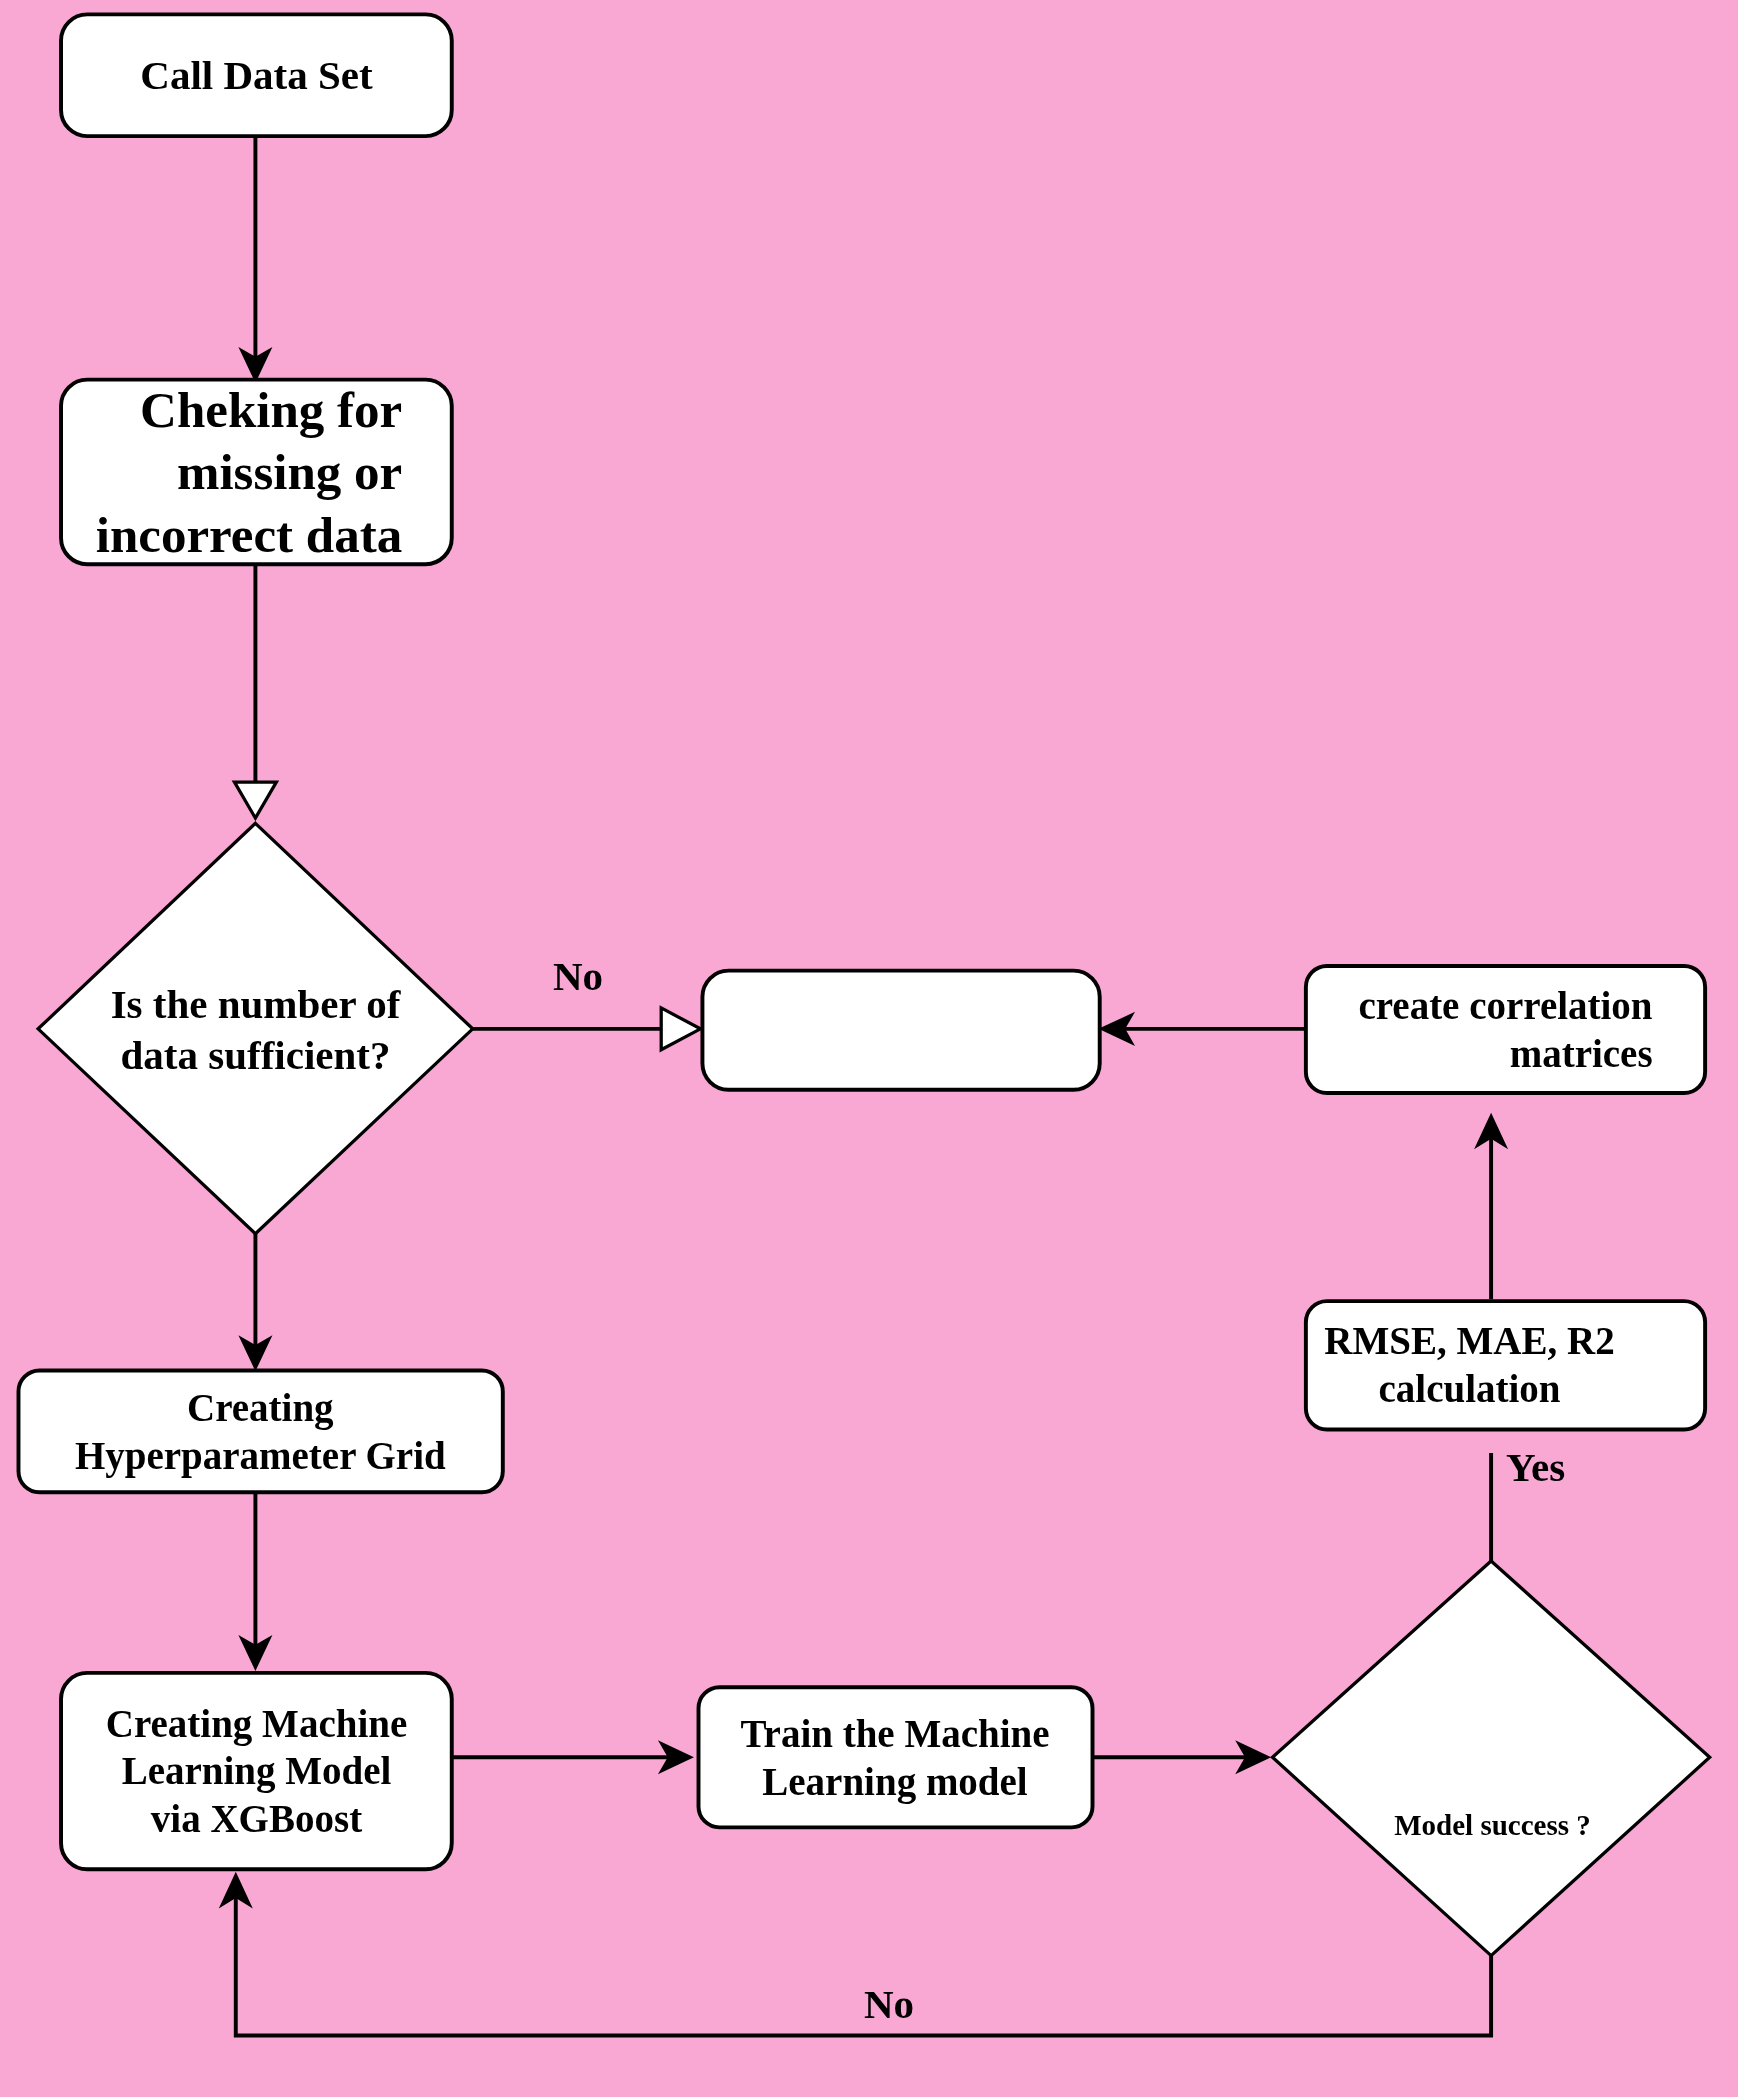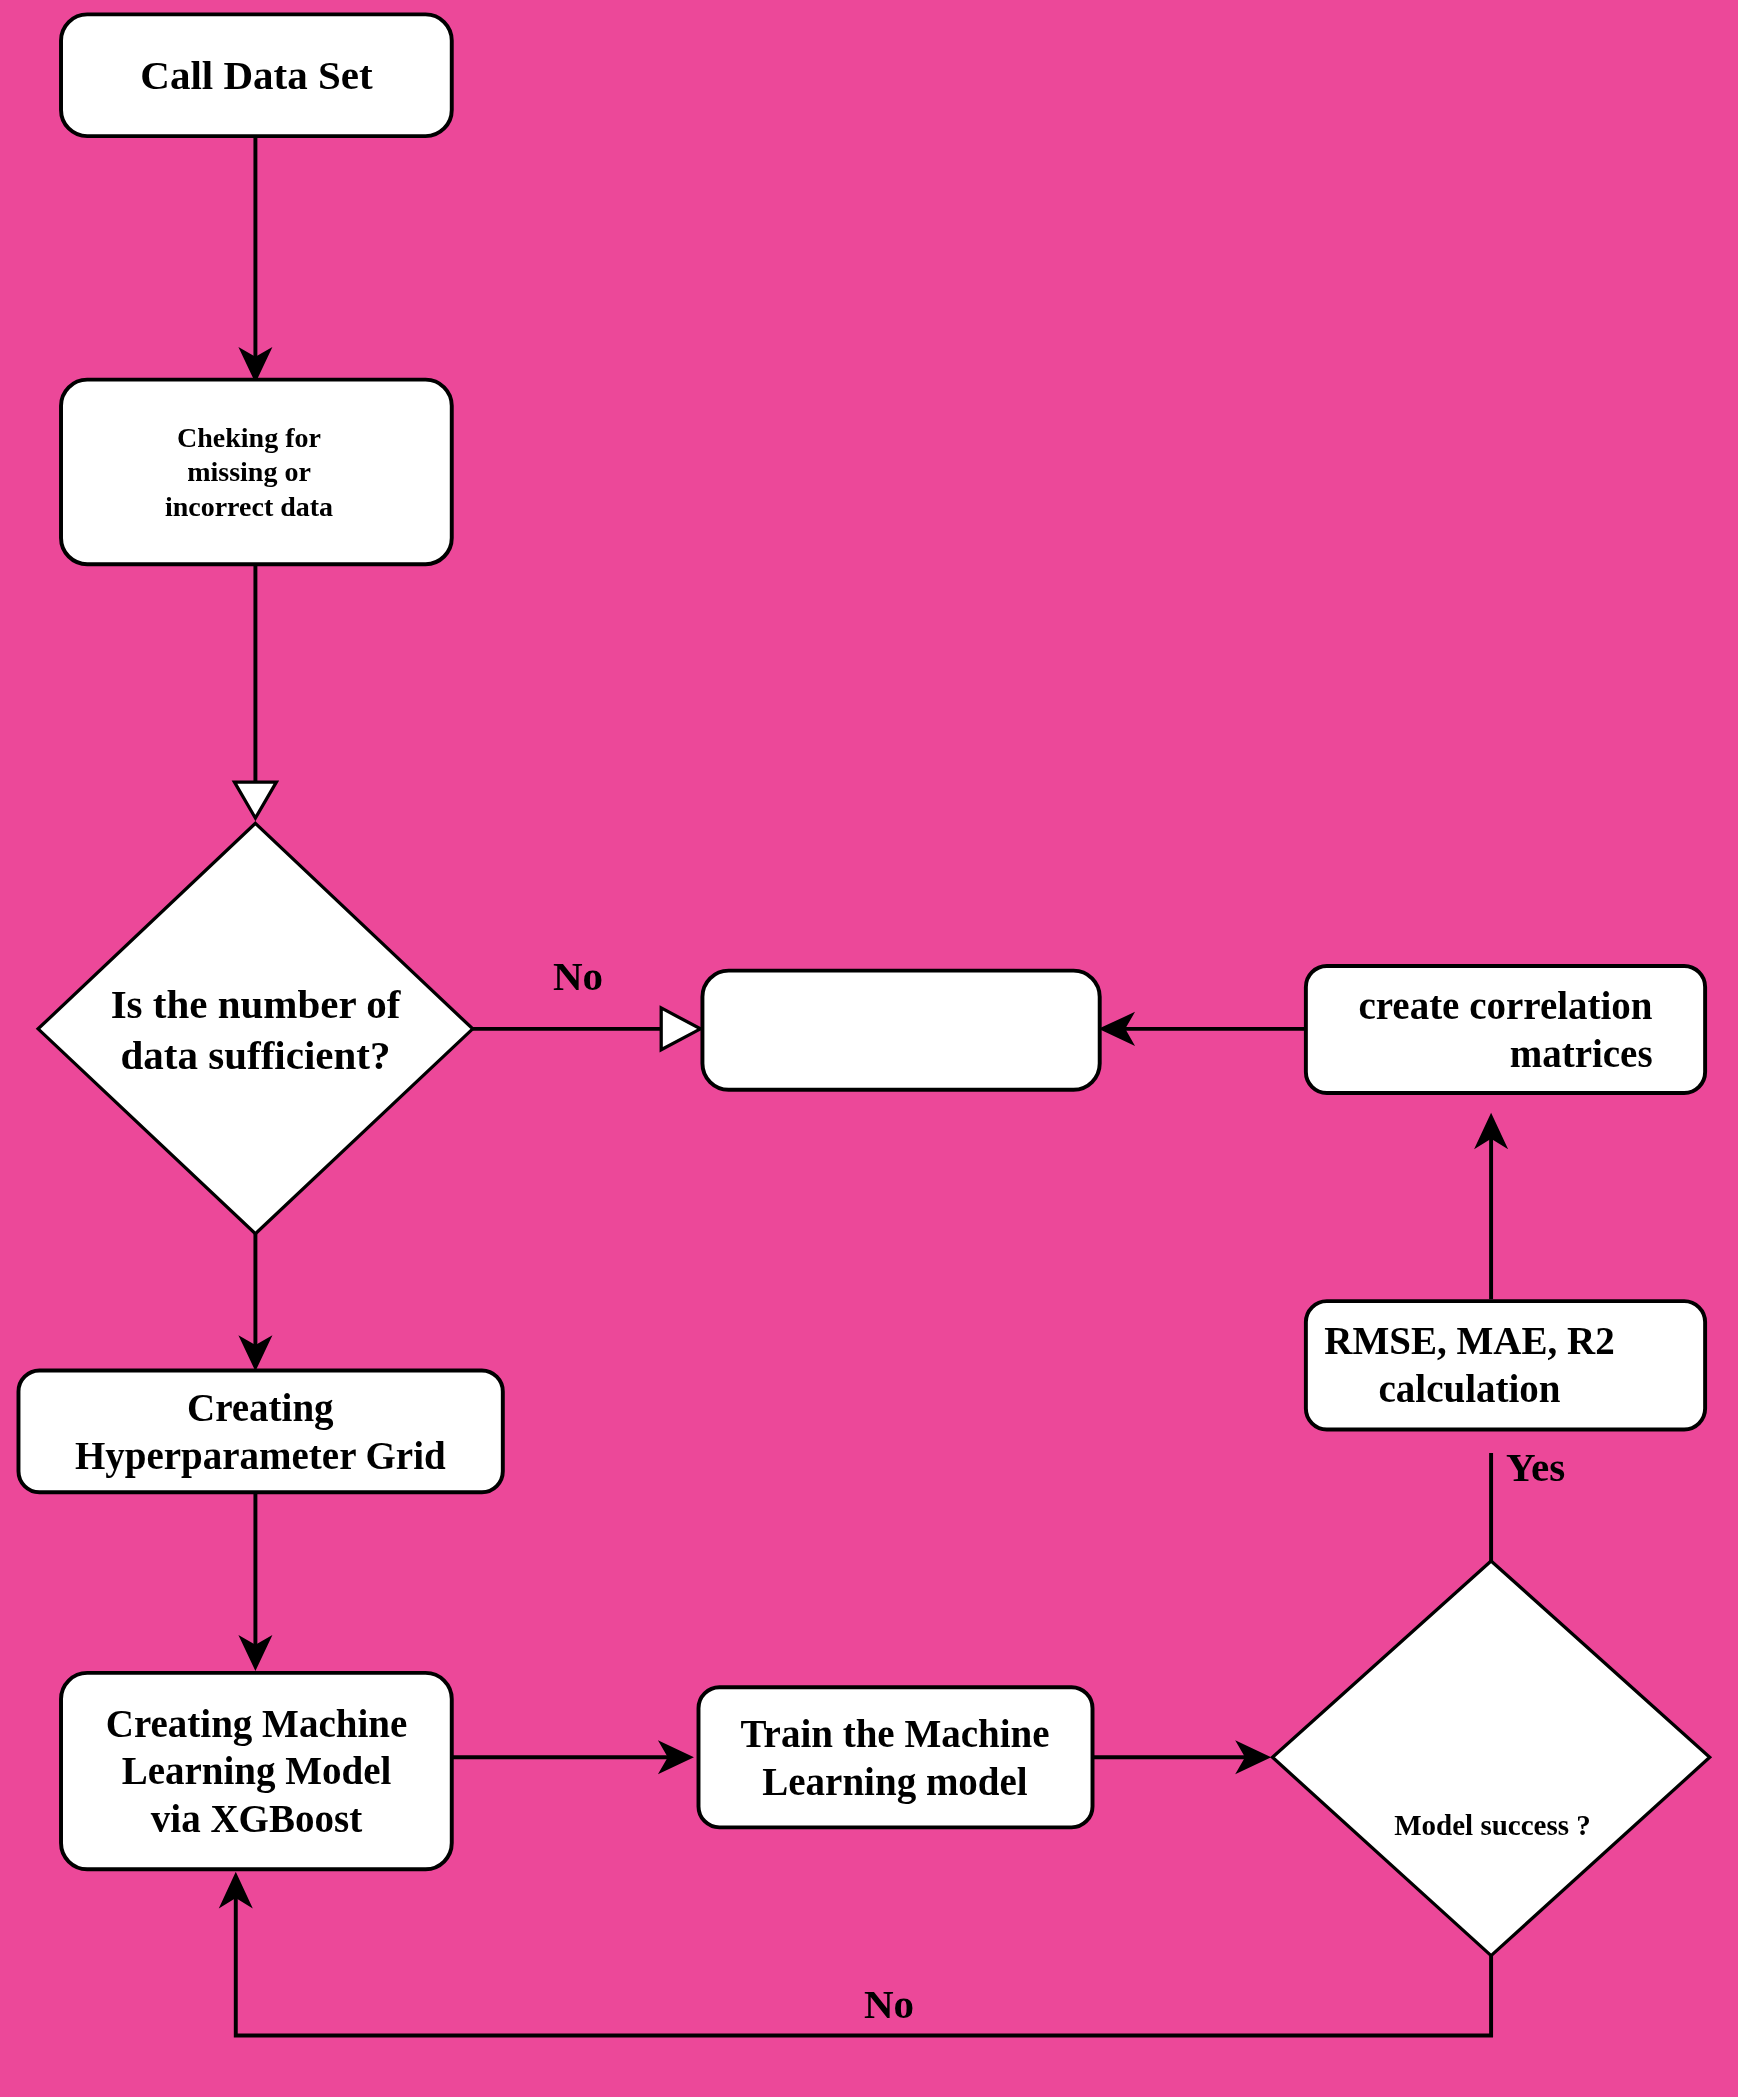--- a/index.html
+++ b/index.html
@@ -4,21 +4,21 @@
 <style>
   html, body {
     margin: 0;
     padding: 0;
     background: #ffffff;
   }
   #flowchart-root {
     position: relative;
     width: 1738px;
     height: 2097px;
-    background: #ec4899;
+    background: #f9a8d4;
     font-family: "Liberation Serif", "DejaVu Serif", serif;
     overflow: hidden;
   }
   svg.canvas {
     position: absolute;
     top: 0;
     left: 0;
     width: 1738px;
     height: 2097px;
     display: block;
@@ -125,21 +125,21 @@
     <rect class="node-shape" x="93" y="2556" width="597" height="300" rx="40" ry="40"></rect>
 
     <rect class="node-shape" x="1067" y="2578" width="602" height="214" rx="32" ry="32"></rect>
 
     <polygon class="diamond-shape" points="2278,2385 2612,2685 2278,2988 1944,2685"></polygon>
 
   </svg>
 
   <div class="node-label" style="left:61px; top:14.4px; width:391px; height:122px; font-size:41px;">Call Data Set</div>
 
-  <div class="node-label" style="left:61px; top:380px; width:376px; height:185px; font-size:28px;">Cheking for
+  <div class="node-label" style="left:61px; top:380px; width:376px; height:185px; font-size:51px;text-align:right;">Cheking for
 missing or
 incorrect data</div>
 
   <div class="node-label" style="left:59px; top:961px; width:393px; height:137px; font-size:41px;text-align:center;">Is the number of
 data sufficient?</div>
 
 
   <div class="node-label" style="left:1306px; top:966px; width:399px; height:127px; font-size:39px;text-align:right;">create correlation
 matrices</div>
 

